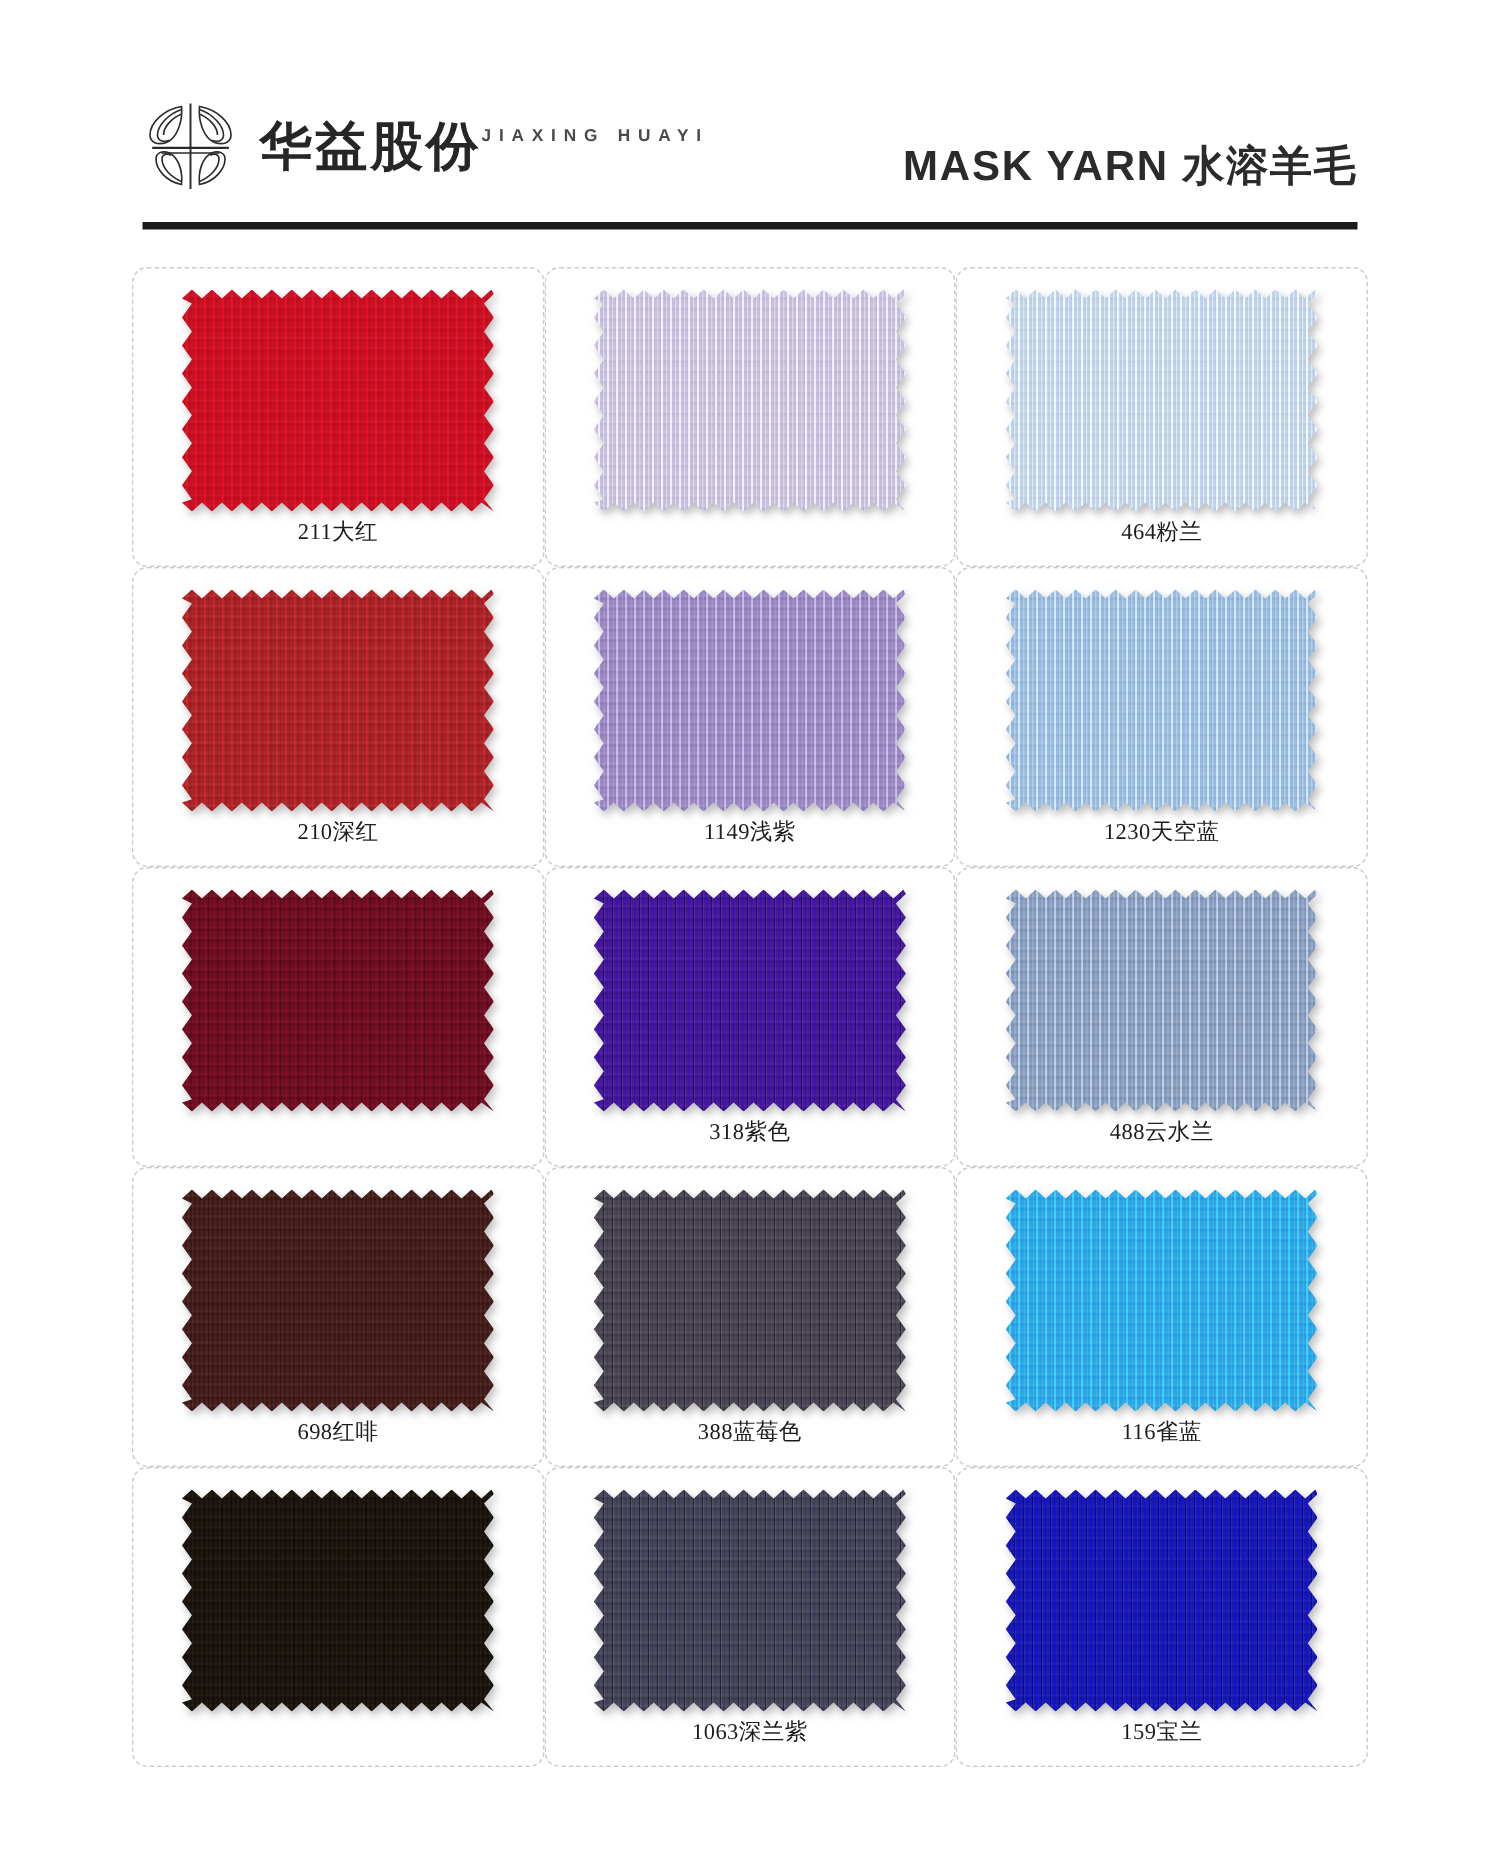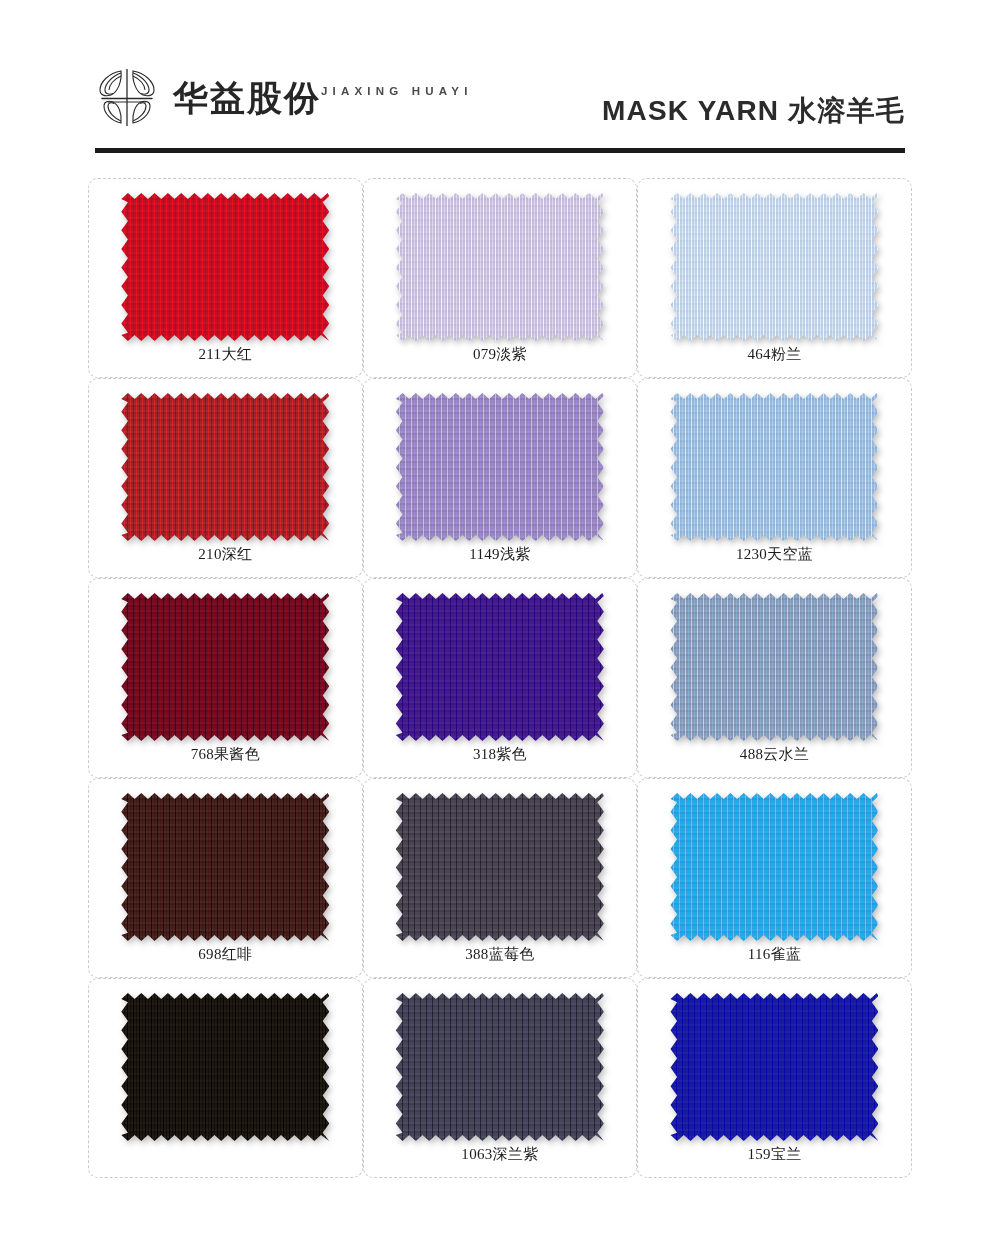--- a/index.html
+++ b/index.html
@@ -195,21 +195,20 @@
     <div class="cell">
       <div class="swatch-wrap">
         <div class="swatch pinked" style="background-image: repeating-linear-gradient(90deg, rgb(142, 13, 29) 0px, rgb(142, 13, 29) 1px, rgba(255, 255, 255, 0) 1px, rgba(255, 255, 255, 0) 3px, rgb(224, 51, 71) 3px, rgb(224, 51, 71) 4px, rgba(255, 255, 255, 0) 4px, rgba(255, 255, 255, 0) 6px), repeating-linear-gradient(90deg, rgba(255, 255, 255, 0.22) 0px, rgba(255, 255, 255, 0.22) 1px, rgba(0, 0, 0, 0.1) 1px, rgba(0, 0, 0, 0.1) 3px), repeating-linear-gradient(0deg, rgba(0, 0, 0, 0.16) 0px, rgba(0, 0, 0, 0.16) 2px, rgba(255, 255, 255, 0.14) 2px, rgba(255, 255, 255, 0.14) 4px, rgba(0, 0, 0, 0) 4px, rgba(0, 0, 0, 0) 7px), linear-gradient(rgb(194, 20, 42), rgb(194, 20, 42));"></div>
       </div>
       <div class="caption">211大红</div>
     </div>
     <div class="cell">
       <div class="swatch-wrap">
         <div class="swatch pinked" style="background-image: repeating-linear-gradient(90deg, rgb(166, 159, 192) 0px, rgb(166, 159, 192) 1px, rgba(255, 255, 255, 0) 1px, rgba(255, 255, 255, 0) 3px, rgb(224, 220, 239) 3px, rgb(224, 220, 239) 4px, rgba(255, 255, 255, 0) 4px, rgba(255, 255, 255, 0) 6px), repeating-linear-gradient(90deg, rgba(255, 255, 255, 0.22) 0px, rgba(255, 255, 255, 0.22) 1px, rgba(0, 0, 0, 0.1) 1px, rgba(0, 0, 0, 0.1) 3px), repeating-linear-gradient(0deg, rgba(0, 0, 0, 0.16) 0px, rgba(0, 0, 0, 0.16) 2px, rgba(255, 255, 255, 0.14) 2px, rgba(255, 255, 255, 0.14) 4px, rgba(0, 0, 0, 0) 4px, rgba(0, 0, 0, 0) 7px), linear-gradient(rgb(201, 194, 222), rgb(201, 194, 222));"></div>
       </div>
-      <div class="caption">079淡紫</div>
     </div>
     <div class="cell">
       <div class="swatch-wrap">
         <div class="swatch pinked" style="background-image: repeating-linear-gradient(90deg, rgb(160, 182, 212) 0px, rgb(160, 182, 212) 1px, rgba(255, 255, 255, 0) 1px, rgba(255, 255, 255, 0) 3px, rgb(221, 232, 246) 3px, rgb(221, 232, 246) 4px, rgba(255, 255, 255, 0) 4px, rgba(255, 255, 255, 0) 6px), repeating-linear-gradient(90deg, rgba(255, 255, 255, 0.22) 0px, rgba(255, 255, 255, 0.22) 1px, rgba(0, 0, 0, 0.1) 1px, rgba(0, 0, 0, 0.1) 3px), repeating-linear-gradient(0deg, rgba(0, 0, 0, 0.16) 0px, rgba(0, 0, 0, 0.16) 2px, rgba(255, 255, 255, 0.14) 2px, rgba(255, 255, 255, 0.14) 4px, rgba(0, 0, 0, 0) 4px, rgba(0, 0, 0, 0) 7px), linear-gradient(rgb(195, 212, 234), rgb(195, 212, 234));"></div>
       </div>
       <div class="caption">464粉兰</div>
     </div>
     <div class="cell">
       <div class="swatch-wrap">
         <div class="swatch pinked" style="background-image: repeating-linear-gradient(90deg, rgb(118, 28, 33) 0px, rgb(118, 28, 33) 1px, rgba(255, 255, 255, 0) 1px, rgba(255, 255, 255, 0) 3px, rgb(191, 74, 76) 3px, rgb(191, 74, 76) 4px, rgba(255, 255, 255, 0) 4px, rgba(255, 255, 255, 0) 6px), repeating-linear-gradient(90deg, rgba(255, 255, 255, 0.22) 0px, rgba(255, 255, 255, 0.22) 1px, rgba(0, 0, 0, 0.1) 1px, rgba(0, 0, 0, 0.1) 3px), repeating-linear-gradient(0deg, rgba(0, 0, 0, 0.16) 0px, rgba(0, 0, 0, 0.16) 2px, rgba(255, 255, 255, 0.14) 2px, rgba(255, 255, 255, 0.14) 4px, rgba(0, 0, 0, 0) 4px, rgba(0, 0, 0, 0) 7px), linear-gradient(rgb(163, 42, 47), rgb(163, 42, 47));"></div>
@@ -225,21 +224,20 @@
     <div class="cell">
       <div class="swatch-wrap">
         <div class="swatch pinked" style="background-image: repeating-linear-gradient(90deg, rgb(124, 157, 197) 0px, rgb(124, 157, 197) 1px, rgba(255, 255, 255, 0) 1px, rgba(255, 255, 255, 0) 3px, rgb(188, 210, 234) 3px, rgb(188, 210, 234) 4px, rgba(255, 255, 255, 0) 4px, rgba(255, 255, 255, 0) 6px), repeating-linear-gradient(90deg, rgba(255, 255, 255, 0.22) 0px, rgba(255, 255, 255, 0.22) 1px, rgba(0, 0, 0, 0.1) 1px, rgba(0, 0, 0, 0.1) 3px), repeating-linear-gradient(0deg, rgba(0, 0, 0, 0.16) 0px, rgba(0, 0, 0, 0.16) 2px, rgba(255, 255, 255, 0.14) 2px, rgba(255, 255, 255, 0.14) 4px, rgba(0, 0, 0, 0) 4px, rgba(0, 0, 0, 0) 7px), linear-gradient(rgb(159, 188, 221), rgb(159, 188, 221));"></div>
       </div>
       <div class="caption">1230天空蓝</div>
     </div>
     <div class="cell">
       <div class="swatch-wrap">
         <div class="swatch pinked" style="background-image: repeating-linear-gradient(90deg, rgb(76, 11, 27) 0px, rgb(76, 11, 27) 1px, rgba(255, 255, 255, 0) 1px, rgba(255, 255, 255, 0) 3px, rgb(142, 32, 57) 3px, rgb(142, 32, 57) 4px, rgba(255, 255, 255, 0) 4px, rgba(255, 255, 255, 0) 6px), repeating-linear-gradient(90deg, rgba(255, 255, 255, 0.22) 0px, rgba(255, 255, 255, 0.22) 1px, rgba(0, 0, 0, 0.1) 1px, rgba(0, 0, 0, 0.1) 3px), repeating-linear-gradient(0deg, rgba(0, 0, 0, 0.16) 0px, rgba(0, 0, 0, 0.16) 2px, rgba(255, 255, 255, 0.14) 2px, rgba(255, 255, 255, 0.14) 4px, rgba(0, 0, 0, 0) 4px, rgba(0, 0, 0, 0) 7px), linear-gradient(rgb(110, 18, 40), rgb(110, 18, 40));"></div>
       </div>
-      <div class="caption">768果酱色</div>
     </div>
     <div class="cell">
       <div class="swatch-wrap">
         <div class="swatch pinked" style="background-image: repeating-linear-gradient(90deg, rgb(51, 18, 99) 0px, rgb(51, 18, 99) 1px, rgba(255, 255, 255, 0) 1px, rgba(255, 255, 255, 0) 3px, rgb(100, 50, 173) 3px, rgb(100, 50, 173) 4px, rgba(255, 255, 255, 0) 4px, rgba(255, 255, 255, 0) 6px), repeating-linear-gradient(90deg, rgba(255, 255, 255, 0.22) 0px, rgba(255, 255, 255, 0.22) 1px, rgba(0, 0, 0, 0.1) 1px, rgba(0, 0, 0, 0.1) 3px), repeating-linear-gradient(0deg, rgba(0, 0, 0, 0.16) 0px, rgba(0, 0, 0, 0.16) 2px, rgba(255, 255, 255, 0.14) 2px, rgba(255, 255, 255, 0.14) 4px, rgba(0, 0, 0, 0) 4px, rgba(0, 0, 0, 0) 7px), linear-gradient(rgb(74, 29, 144), rgb(74, 29, 144));"></div>
       </div>
       <div class="caption">318紫色</div>
     </div>
     <div class="cell">
       <div class="swatch-wrap">
         <div class="swatch pinked" style="background-image: repeating-linear-gradient(90deg, rgb(111, 131, 163) 0px, rgb(111, 131, 163) 1px, rgba(255, 255, 255, 0) 1px, rgba(255, 255, 255, 0) 3px, rgb(171, 185, 208) 3px, rgb(171, 185, 208) 4px, rgba(255, 255, 255, 0) 4px, rgba(255, 255, 255, 0) 6px), repeating-linear-gradient(90deg, rgba(255, 255, 255, 0.22) 0px, rgba(255, 255, 255, 0.22) 1px, rgba(0, 0, 0, 0.1) 1px, rgba(0, 0, 0, 0.1) 3px), repeating-linear-gradient(0deg, rgba(0, 0, 0, 0.16) 0px, rgba(0, 0, 0, 0.16) 2px, rgba(255, 255, 255, 0.14) 2px, rgba(255, 255, 255, 0.14) 4px, rgba(0, 0, 0, 0) 4px, rgba(0, 0, 0, 0) 7px), linear-gradient(rgb(141, 159, 188), rgb(141, 159, 188));"></div>

